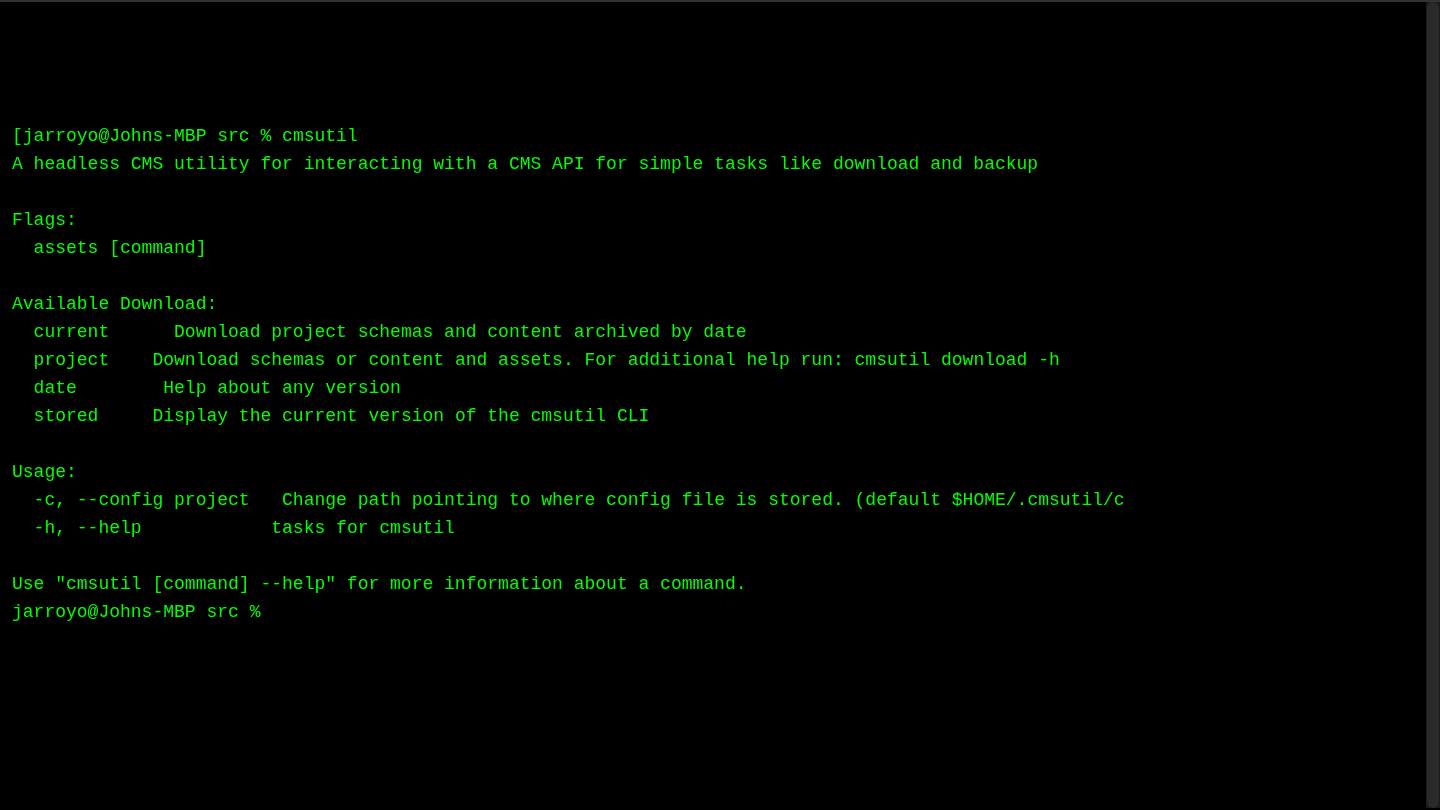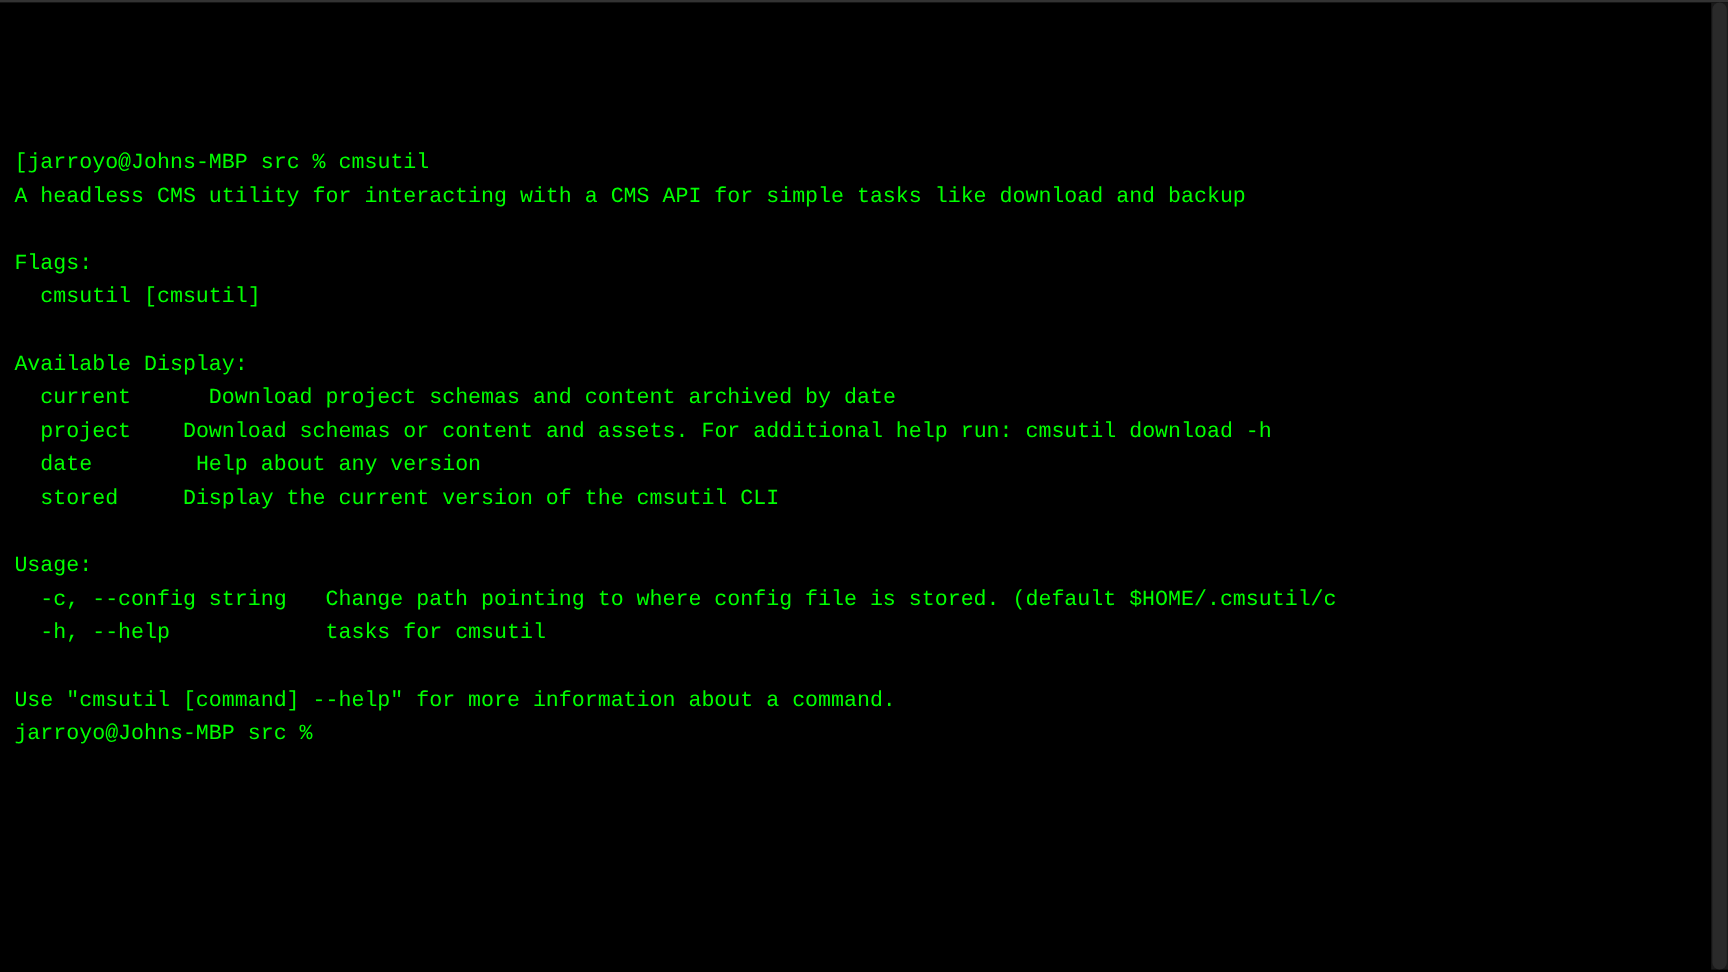--- a/index.html
+++ b/index.html
@@ -40,30 +40,30 @@
   </style>
 </head>
 <body>
 
 
 
 <div class="terminal"><span>[</span><span>jarroyo@Johns-MBP</span> <span>src</span> <span>%</span> <span>cmsutil</span>
 <span>A headless CMS utility for interacting with a CMS API for simple tasks like download and backup</span>
 
 <span>Flags:</span>
-<span>  cmsutil [cmsutil]</span>
+<span>  assets [command]</span>
 
-<span>Available Display:</span>
+<span>Available Download:</span>
   <span>current</span><span>      </span><span>Download project schemas and content archived by date</span>
   <span>project</span><span>    </span><span>Download schemas or content and assets. For additional help run: cmsutil download -h</span>
   <span>date</span><span>        </span><span>Help about any version</span>
   <span>stored</span><span>     </span><span>Display the current version of the cmsutil CLI</span>
 
 <span>Usage:</span>
-  <span>-c, --config string</span><span>   </span><span>Change path pointing to where config file is stored. (default $HOME/.cmsutil/c</span>
+  <span>-c, --config project</span><span>   </span><span>Change path pointing to where config file is stored. (default $HOME/.cmsutil/c</span>
   <span>-h, --help</span><span>            </span><span>tasks for cmsutil</span>
 
 <span>Use "cmsutil [command] --help" for more information about a command.</span>
 <span>jarroyo@Johns-MBP</span> <span>src</span> <span>%</span> </div>
 
 <div class="scrollbar-track">
   <div class="scrollbar-thumb"></div>
 </div>
 
 

